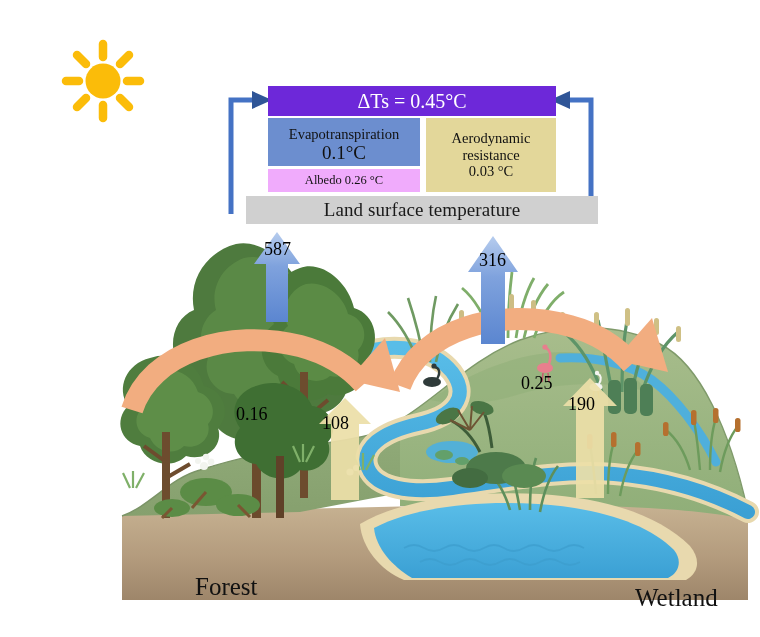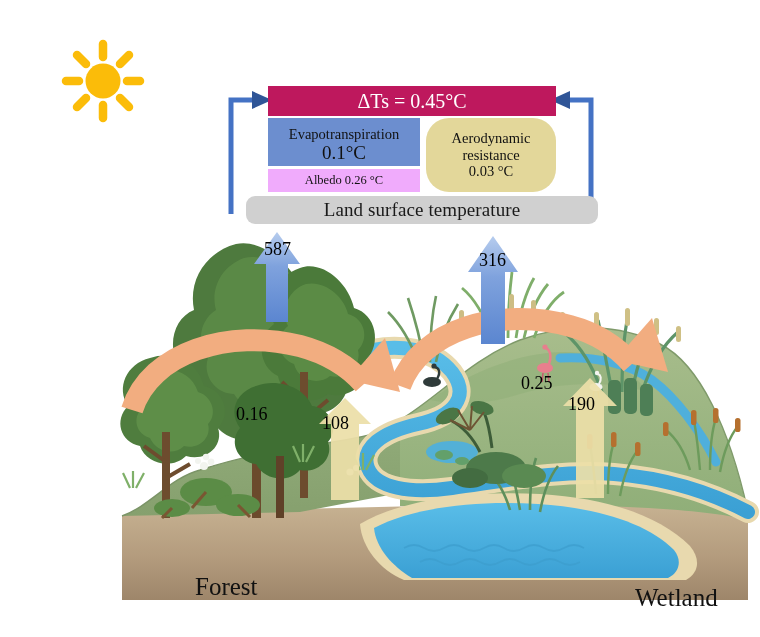--- a/index.html
+++ b/index.html
@@ -30,31 +30,31 @@
     position: absolute; left: 222px; top: 82px;
     width: 378px; height: 142px;
   }
   .conn-svg { position: absolute; left: 0; top: 0; }
 
   #lst-bar {
     position: absolute;
     left: 24px; top: 114px;
     width: 352px; height: 28px;
     background: #d0d0d0;
-    display: flex; align-items: center; justify-content: center; border-radius: 9px;
+    display: flex; align-items: center; justify-content: center;
   }
   #lst-bar span {
     font-size: 19px; color: #1a1a1a; letter-spacing: .1px;
   }
 
   #dts-box {
     position: absolute;
     left: 46px; top: 4px;
     width: 288px; height: 30px;
-    background: #be185d;
+    background: #6d28d9;
     display: flex; align-items: center; justify-content: center;
   }
   #dts-box span {
     font-size: 20px; color: #ffffff;
   }
 
   #factor-row {
     position: absolute;
     left: 46px; top: 36px;
     width: 288px; height: 74px;
@@ -78,21 +78,21 @@
     margin-top: 3px;
     background: #f0abfc;
     display: flex; align-items: center; justify-content: center;
   }
   #albedo-box span { font-size: 12.5px; color: #111; }
   #aero-box {
     width: 130px;
     background: #e3d79a;
     display: flex; flex-direction: column;
     align-items: center; justify-content: center;
-    line-height: 1.14; color: #111; border-radius: 23px;
+    line-height: 1.14; color: #111;
   }
   #aero-box .l1, #aero-box .l2 { font-size: 14.5px; }
   #aero-box .l3 { font-size: 14.5px; }
 
   
   #landscape { position: absolute; left: 0; top: 0; }
 
   
   .val-label {
     position: absolute;

